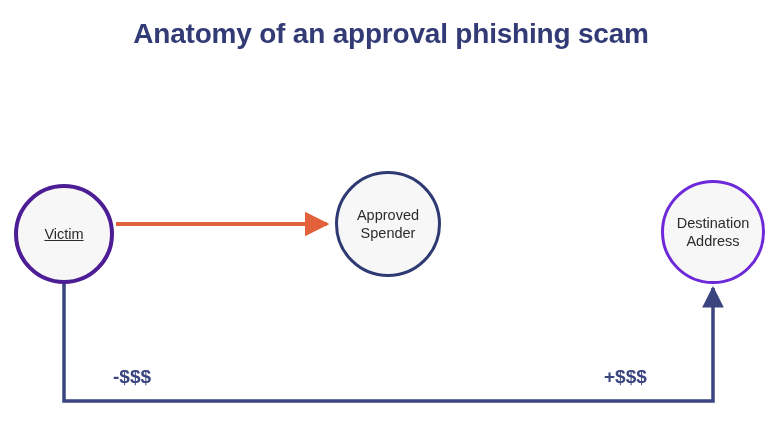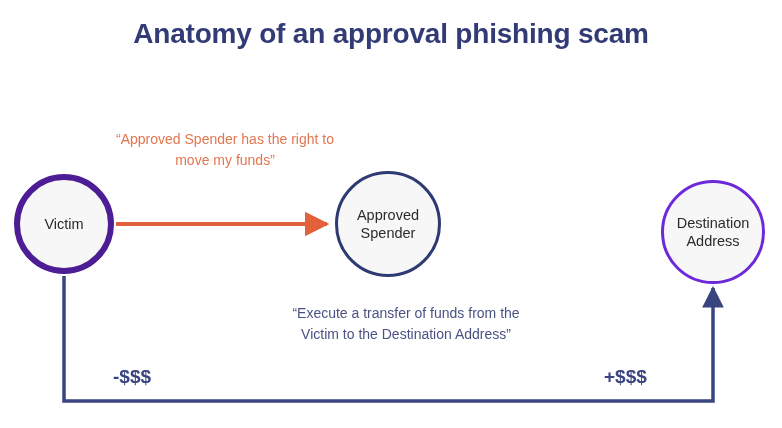--- a/index.html
+++ b/index.html
@@ -62,24 +62,25 @@
     box-sizing: border-box;
   }
   .node-label {
     display: block;
     white-space: pre-line;
     padding: 0 4px;
   }
 
   #node-victim {
     left: 14px;
-    top: 174px;
+    top: 184px;
     width: 100px;
     height: 100px;
-    border: 6px solid #4c1d95;
+    border: 4px solid #4c1d95;
+    text-decoration: underline;
   }
   #node-approved-spender {
     left: 335px;
     top: 171px;
     width: 106px;
     height: 106px;
     border: 3px solid #2e3a72;
     align-items: center;
   }
   #node-destination-address {
@@ -157,21 +158,19 @@
   <div class="node" id="node-approved-spender">
     <span class="node-label">Approved
 Spender</span>
   </div>
 
   <div class="node" id="node-destination-address">
     <span class="node-label">Destination
 Address</span>
   </div>
 
-  <div class="annotation" id="annotation-approval">“Approved Spender has the right to move my funds”</div>
 
-  <div class="annotation" id="annotation-transfer">“Execute a transfer of funds from the Victim to the Destination Address”</div>
 
   <div class="amount-label" id="amount-out">-$$$</div>
 
   <div class="amount-label" id="amount-in">+$$$</div>
 
 </div>
 
 </body></html>

